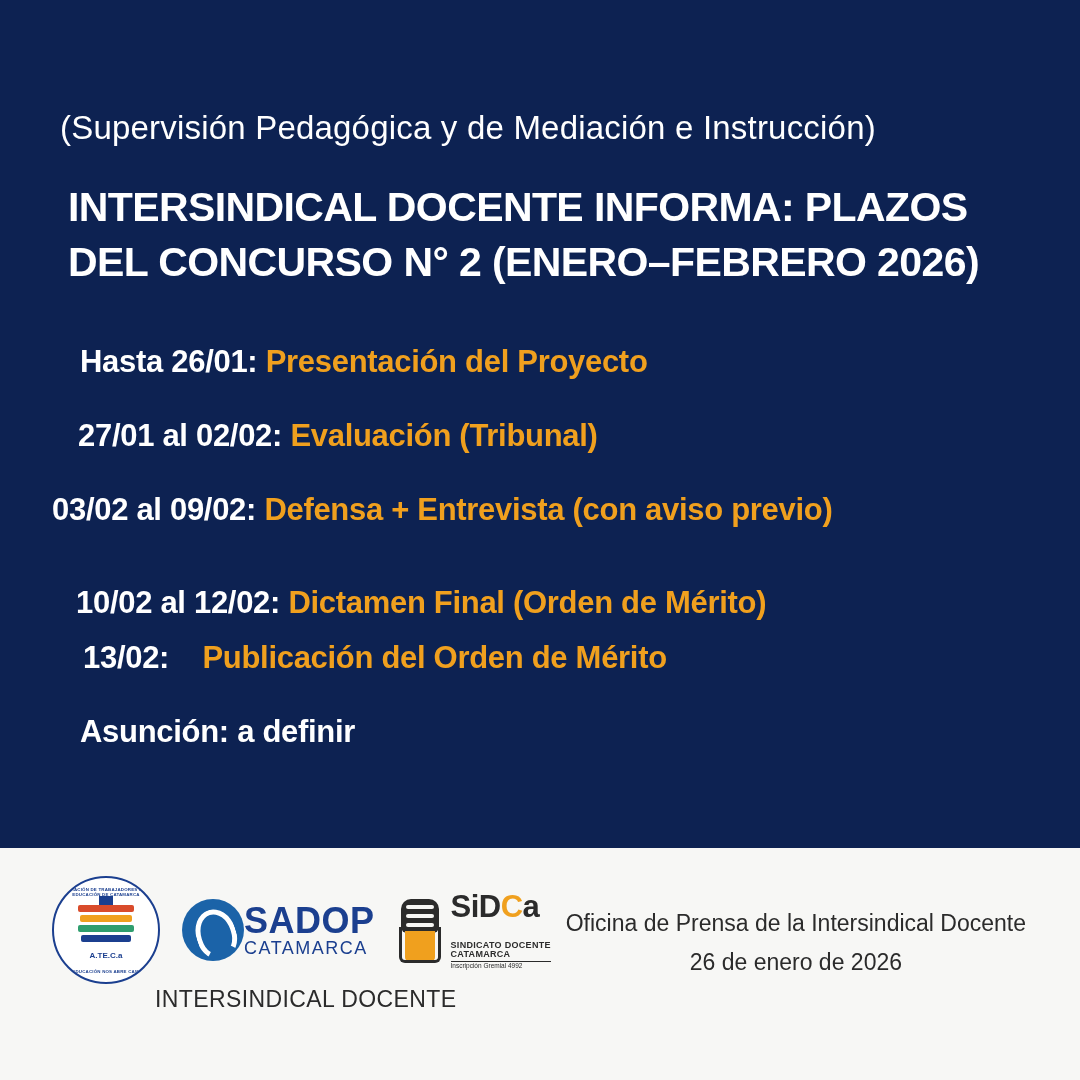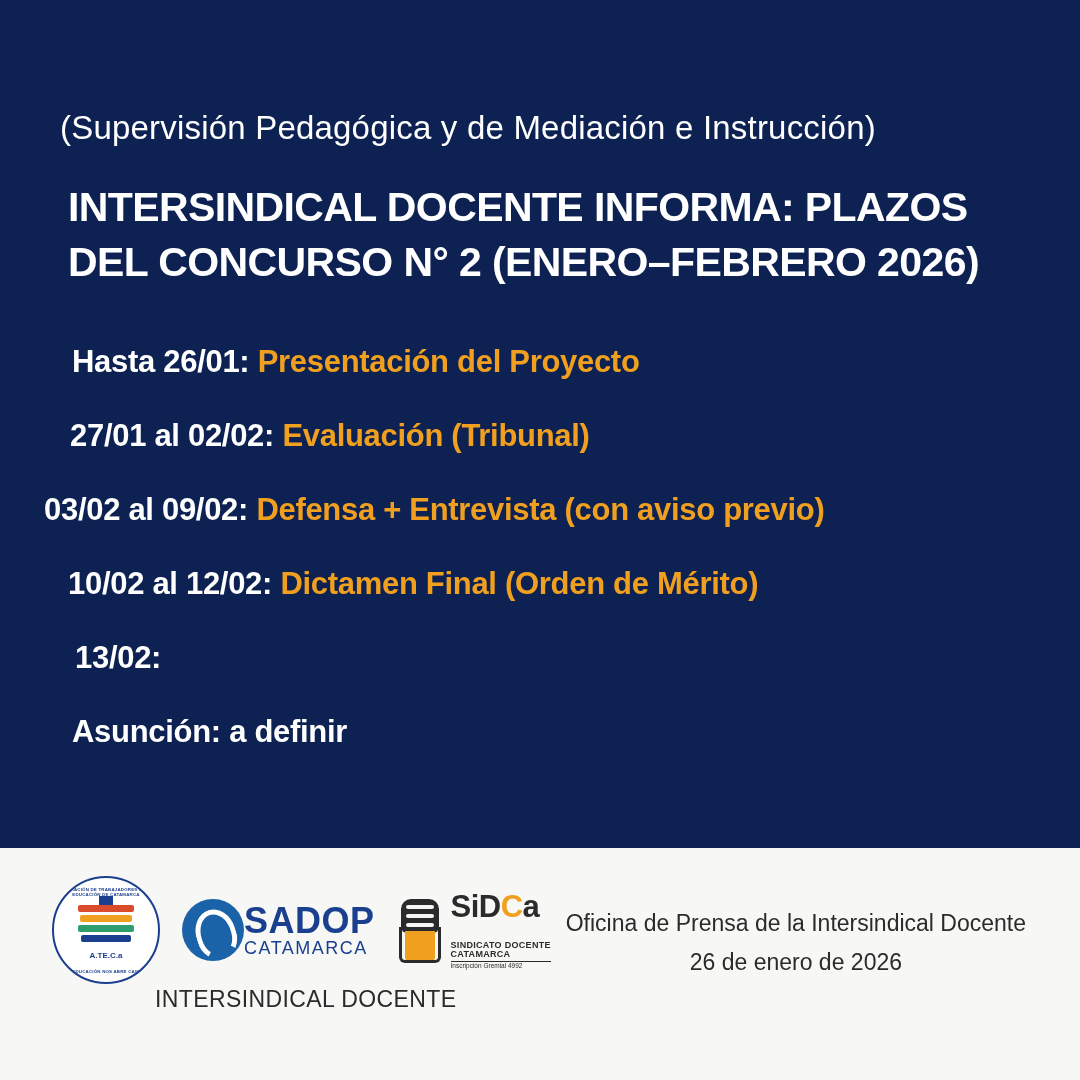--- a/index.html
+++ b/index.html
@@ -55,33 +55,34 @@
     top: 325px;
     width: 1080px;
   }
   .item {
     height: 74px;
     display: flex;
     align-items: center;
     font-size: 31px;
     font-weight: bold;
     letter-spacing: -0.3px;
+    margin-left: 8px;
   }
   .item .label {
     color: #ffffff;
     white-space: pre;
   }
   .item .value {
     color: #f0a01e;
     white-space: pre;
   }
   .item.i0 { padding-left: 72px; }
   .item.i1 { padding-left: 70px; }
   .item.i2 { padding-left: 44px; }
-  .item.i3 { padding-left: 68px; }
+  .item.i3 { padding-left: 68px; align-items: flex-end; }
   .item.i4 { padding-left: 75px; gap: 25px; }
   .item.i5 { padding-left: 72px; }
 
   
   .footer {
     position: absolute;
     left: 0;
     top: 848px;
     width: 1080px;
     height: 232px;
@@ -323,20 +324,21 @@
         <span class="value">Defensa + Entrevista (con aviso previo)</span>
       </div>
 
       <div class="item i3">
         <span class="label">10/02 al 12/02: </span>
         <span class="value">Dictamen Final (Orden de Mérito)</span>
       </div>
 
       <div class="item i4">
         <span class="label">13/02: </span>
+        <span class="value">Publicación del Orden de Mérito</span>
       </div>
 
       <div class="item i5">
         <span class="label">Asunción: a definir</span>
         <span class="value"></span>
       </div>
 
     </div>
   </div>
 

